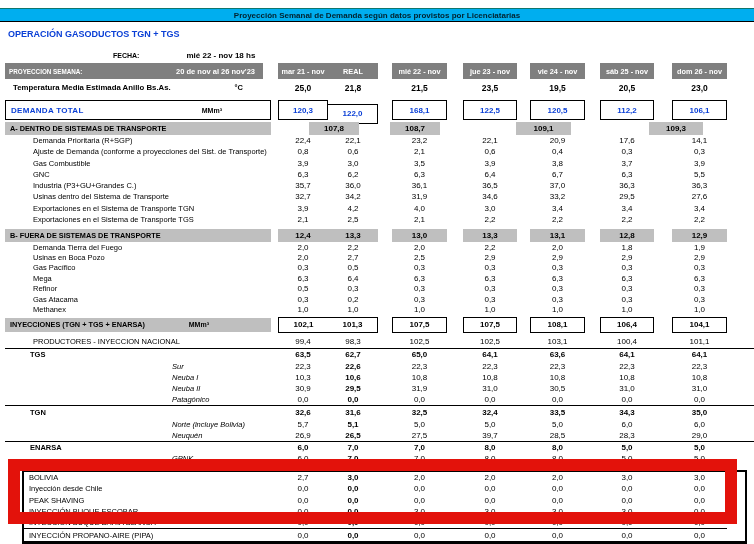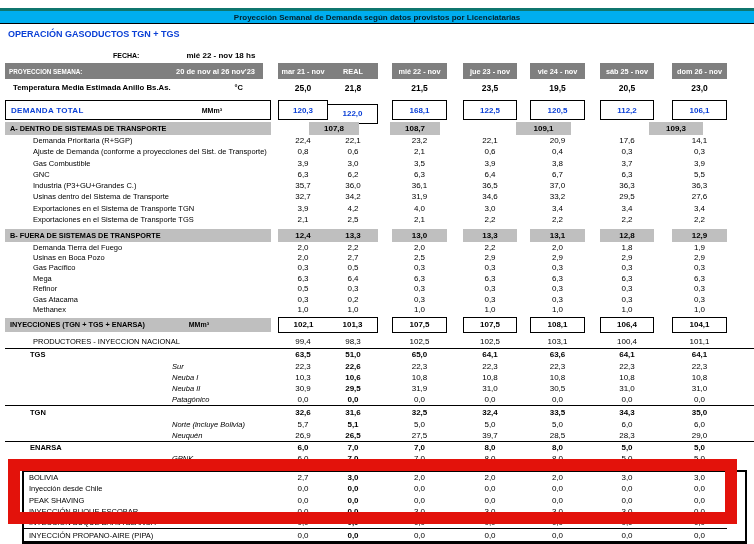--- a/index.html
+++ b/index.html
@@ -6,21 +6,21 @@
     --cyan:#00AEEF; --dkgray:#7F7F7F; --ltgray:#BFBFBF;
     --blue:#0a3fd6; --red:#e3120b; --ink:#000;
   }
   *{margin:0;padding:0;box-sizing:content-box;}
   html,body{background:#fff;}
   body{font-family:"Liberation Sans","DejaVu Sans",sans-serif;color:var(--ink);}
   #page{position:relative;width:754px;height:544px;background:#fff;overflow:hidden;}
 
   
   #banner{position:absolute;left:0;top:8px;width:754px;height:12px;background:var(--cyan);
-    border-top:3px solid #0f766e;border-bottom:1px solid #000;
+    border-top:1px solid #0f766e;border-bottom:1px solid #000;
     display:flex;align-items:center;justify-content:center;
     font-size:8px;font-weight:bold;color:#00222e;}
 
   #content{position:absolute;left:5px;top:24px;width:749px;}
 
   #page-title{margin:5px 0 0 3px;font-size:9px;font-weight:bold;color:var(--blue);height:12px;}
 
   #fecha-row{margin-top:9px;height:11px;font-size:7.5px;display:flex;align-items:center;}
   #fecha-row .f-label{margin-left:108px;font-weight:bold;font-size:7px;}
   #fecha-row .f-value{margin-left:47px;font-weight:bold;font-size:8px;}
@@ -381,21 +381,21 @@
           <div class="v v4" data-name="value-cell-col4">102,5</div>
           <div class="v v5" data-name="value-cell-col5">103,1</div>
           <div class="v v6" data-name="value-cell-col6">100,4</div>
           <div class="v v7" data-name="value-cell-col7">101,1</div>
         </div>
         <div class="trow total" data-name="row-tgs">
           <div class="cell-label" data-name="row-label-cell">
             <span class="lt" data-name="row-label">TGS</span>
           </div>
           <div class="v v1" data-name="value-cell-col1">63,5</div>
-          <div class="v v2" data-name="value-cell-col2">51,0</div>
+          <div class="v v2" data-name="value-cell-col2">62,7</div>
           <div class="v v3" data-name="value-cell-col3">65,0</div>
           <div class="v v4" data-name="value-cell-col4">64,1</div>
           <div class="v v5" data-name="value-cell-col5">63,6</div>
           <div class="v v6" data-name="value-cell-col6">64,1</div>
           <div class="v v7" data-name="value-cell-col7">64,1</div>
         </div>
         <div class="trow sub" data-name="row-sur">
           <div class="cell-label" data-name="row-label-cell">
             <span class="lt" data-name="row-label">Sur</span>
           </div>

